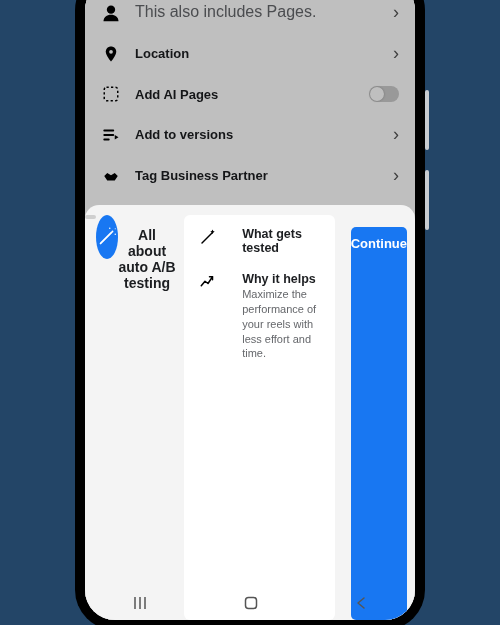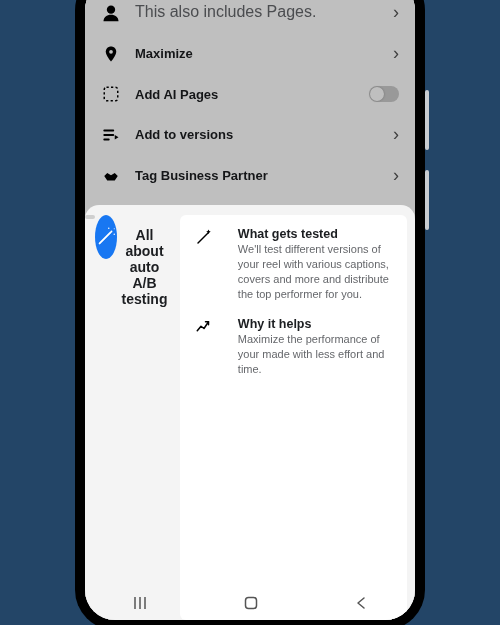--- a/index.html
+++ b/index.html
@@ -213,21 +213,21 @@
         </div>
 
         <div class="row">
           <div class="ic">
             <svg width="18" height="18" viewBox="0 0 24 24">
                 <path d="M12 2C8 2 5 5 5 9c0 5 7 13 7 13s7-8 7-13c0-4-3-7-7-7z" fill="#000"></path>
                 <circle cx="12" cy="9" r="2.5" fill="#fff"></circle>
               </svg>
           </div>
           <div class="txtcol">
-            <div class="title">Maximize</div>
+            <div class="title">Location</div>
           </div>
           <div class="chev">›</div>
         </div>
 
         <div class="row">
           <div class="ic">
             <svg width="18" height="18" viewBox="0 0 24 24">
                 <rect x="3" y="3" width="18" height="18" rx="3" fill="none" stroke="#000" stroke-width="2" stroke-dasharray="3 3"></rect>
               </svg>
           </div>
@@ -282,37 +282,37 @@
       <div class="card">
         <div class="info-row">
           <div class="info-ic">
             <svg width="18" height="18" viewBox="0 0 24 24">
                 <path d="M4 20L18 6" stroke="#000" stroke-width="2" stroke-linecap="round"></path>
                 <path d="M18 2l1 2 2 1-2 1-1 2-1-2-2-1 2-1z" fill="#000"></path>
               </svg>
           </div>
           <div class="info-txt">
             <div class="info-title">What gets tested</div>
-            <div class="info-sub">We'll test different versions of your reel with various captions, covers and more and distribute the top performer for you.</div>
           </div>
         </div>
         <div class="info-row">
           <div class="info-ic">
             <svg width="18" height="18" viewBox="0 0 24 24">
                 <path d="M3 17l5-6 4 3 6-9" stroke="#000" stroke-width="2" fill="none" stroke-linecap="round" stroke-linejoin="round"></path>
                 <path d="M14 5h4v4" stroke="#000" stroke-width="2" fill="none" stroke-linecap="round" stroke-linejoin="round"></path>
               </svg>
           </div>
           <div class="info-txt">
             <div class="info-title">Why it helps</div>
-            <div class="info-sub">Maximize the performance of your made with less effort and time.</div>
+            <div class="info-sub">Maximize the performance of your reels with less effort and time.</div>
           </div>
         </div>
       </div>
 
+      <div class="cta">Continue</div>
 
       <div class="navbar">
         <div>
           <svg width="14" height="14" viewBox="0 0 14 14">
               <line x1="2" y1="1" x2="2" y2="13" stroke="#555" stroke-width="1.5"></line>
               <line x1="7" y1="1" x2="7" y2="13" stroke="#555" stroke-width="1.5"></line>
               <line x1="12" y1="1" x2="12" y2="13" stroke="#555" stroke-width="1.5"></line>
             </svg>
         </div>
         <div>

